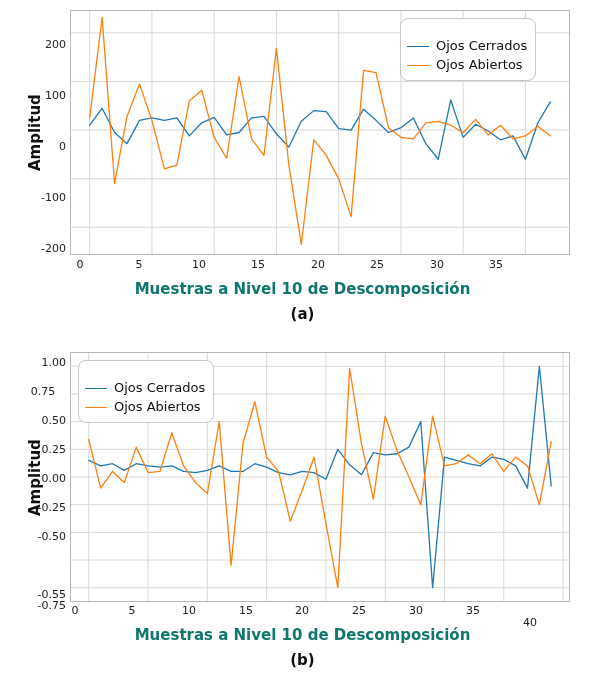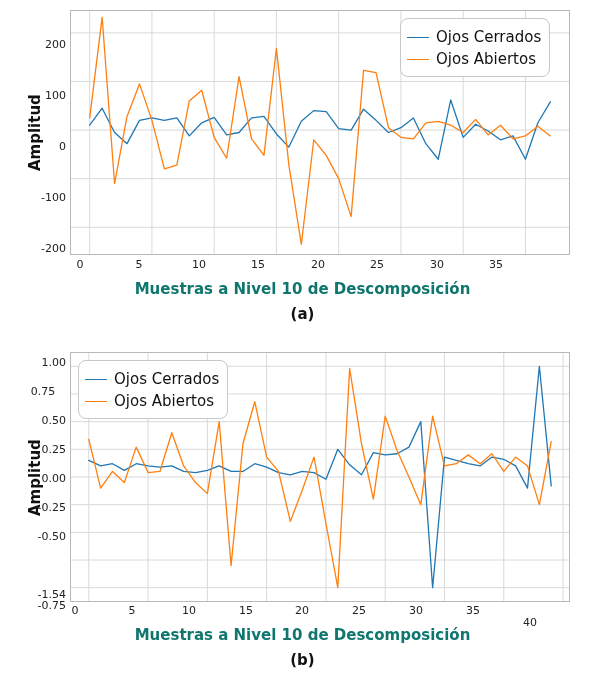--- a/index.html
+++ b/index.html
@@ -65,22 +65,22 @@
     white-space: nowrap;
   }
   .ytick { text-align: right; }
   .xtick { text-align: center; }
 
   .legend {
     position: absolute;
     background: #ffffff;
     border: 1px solid #c8c8c8;
     border-radius: 8px;
-    padding: 8px 8px 5px 6px;
-    font-size: 15px;
+    padding: 18px 8px 5px 6px;
+    font-size: 13px;
     color: #111;
     line-height: 1.45;
   }
   .legend-row {
     display: flex;
     align-items: center;
     white-space: nowrap;
   }
   .legend-swatch {
     display: inline-block;
@@ -155,21 +155,21 @@
     <div class="ylabel" id="ylabel-b" style="left: 26px; top: 175.5px;">Amplitud</div>
 
     <div class="tick-lbl ytick" style="left:20px; top:16px; width:46px;">1.00</div>
     <div class="tick-lbl ytick" style="left:20px; top:45px; width:46px;text-align:center;">0.75</div>
     <div class="tick-lbl ytick" style="left:20px; top:74px; width:46px;">0.50</div>
     <div class="tick-lbl ytick" style="left:20px; top:103px; width:46px;">0.25</div>
     <div class="tick-lbl ytick" style="left:20px; top:132px; width:46px;">0.00</div>
     <div class="tick-lbl ytick" style="left:20px; top:161px; width:46px;">-0.25</div>
     <div class="tick-lbl ytick" style="left:20px; top:190px; width:46px;">-0.50</div>
     <div class="tick-lbl ytick" style="left:20px; top:219px; width:46px;margin-top:40px;">-0.75</div>
-    <div class="tick-lbl ytick" style="left:20px; top:248px; width:46px;">-1.54</div>
+    <div class="tick-lbl ytick" style="left:20px; top:248px; width:46px;">-0.55</div>
 
     <div class="tick-lbl xtick" style="left:63px; top:264px; width:24px;">0</div>
     <div class="tick-lbl xtick" style="left:120px; top:264px; width:24px;">5</div>
     <div class="tick-lbl xtick" style="left:177px; top:264px; width:24px;">10</div>
     <div class="tick-lbl xtick" style="left:234px; top:264px; width:24px;">15</div>
     <div class="tick-lbl xtick" style="left:290px; top:264px; width:24px;">20</div>
     <div class="tick-lbl xtick" style="left:347px; top:264px; width:24px;">25</div>
     <div class="tick-lbl xtick" style="left:404px; top:264px; width:24px;">30</div>
     <div class="tick-lbl xtick" style="left:461px; top:264px; width:24px;">35</div>
     <div class="tick-lbl xtick" style="left:518px; top:276px; width:24px;">40</div>

